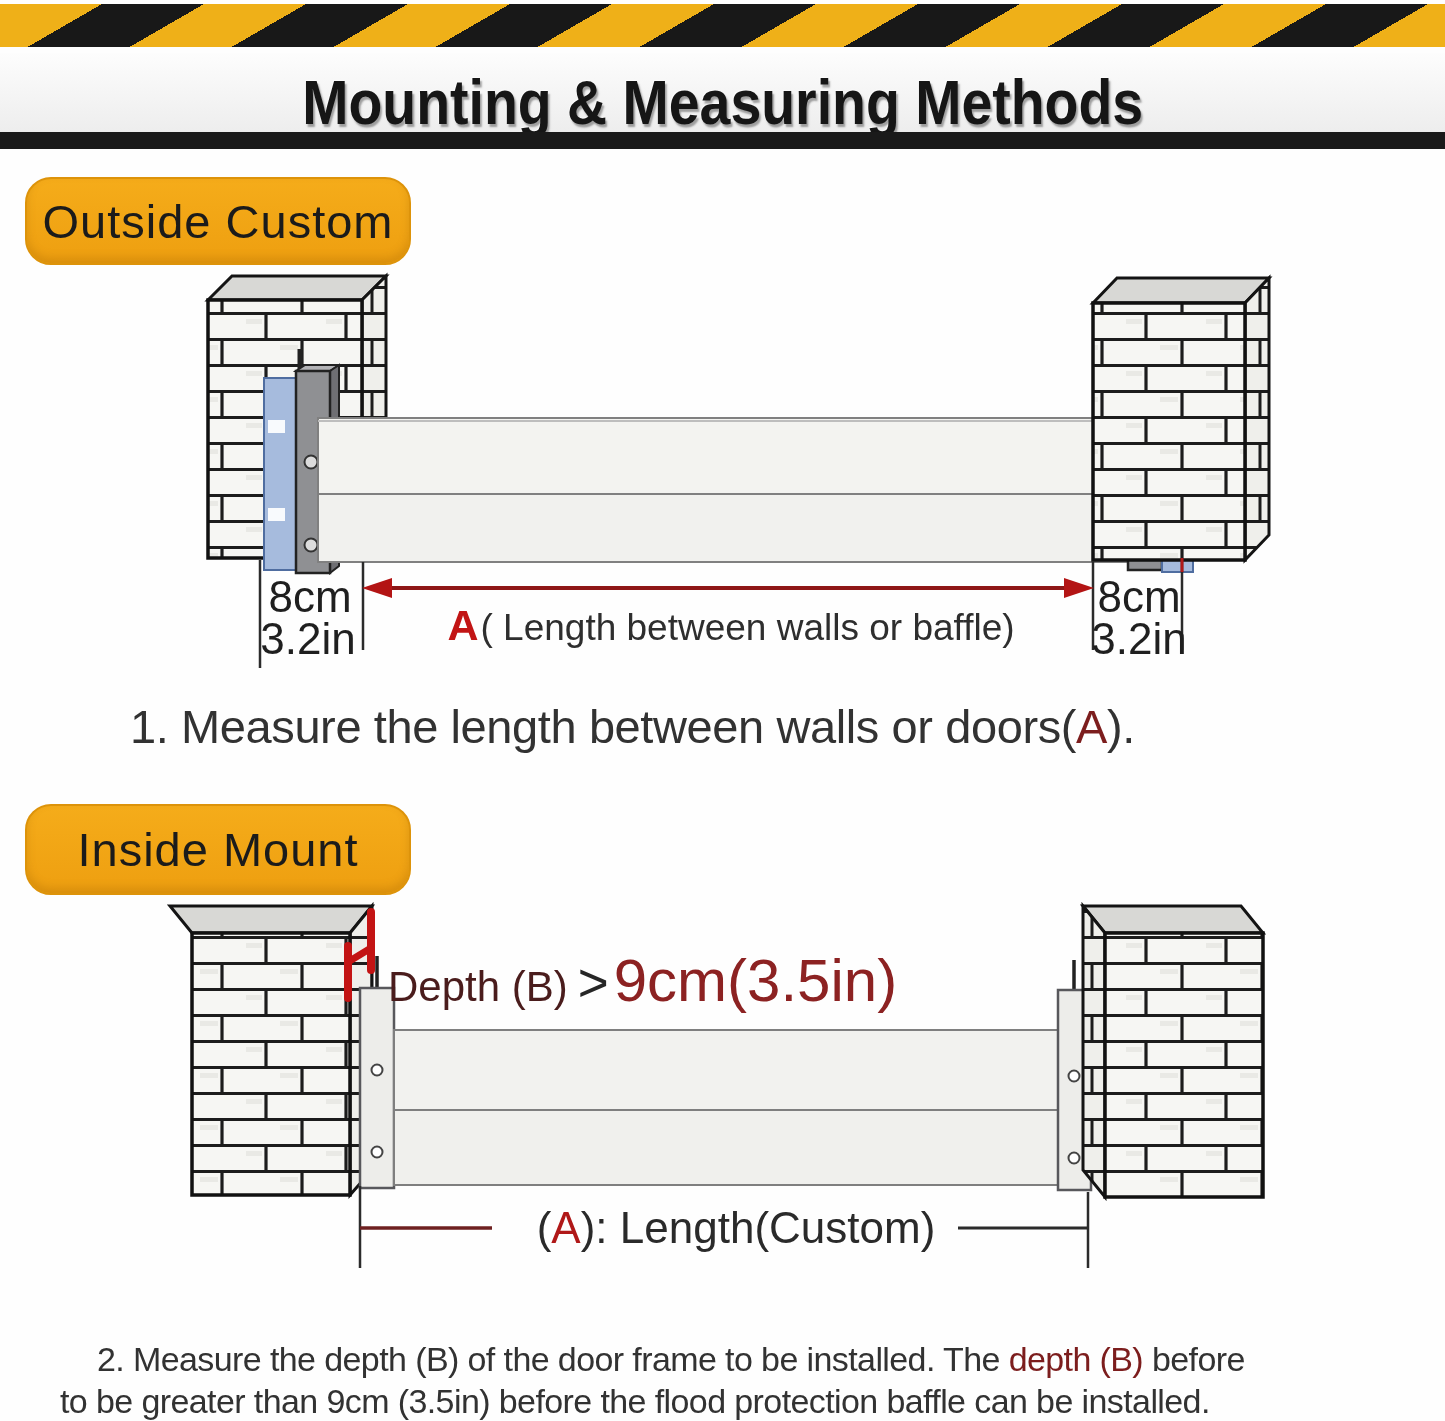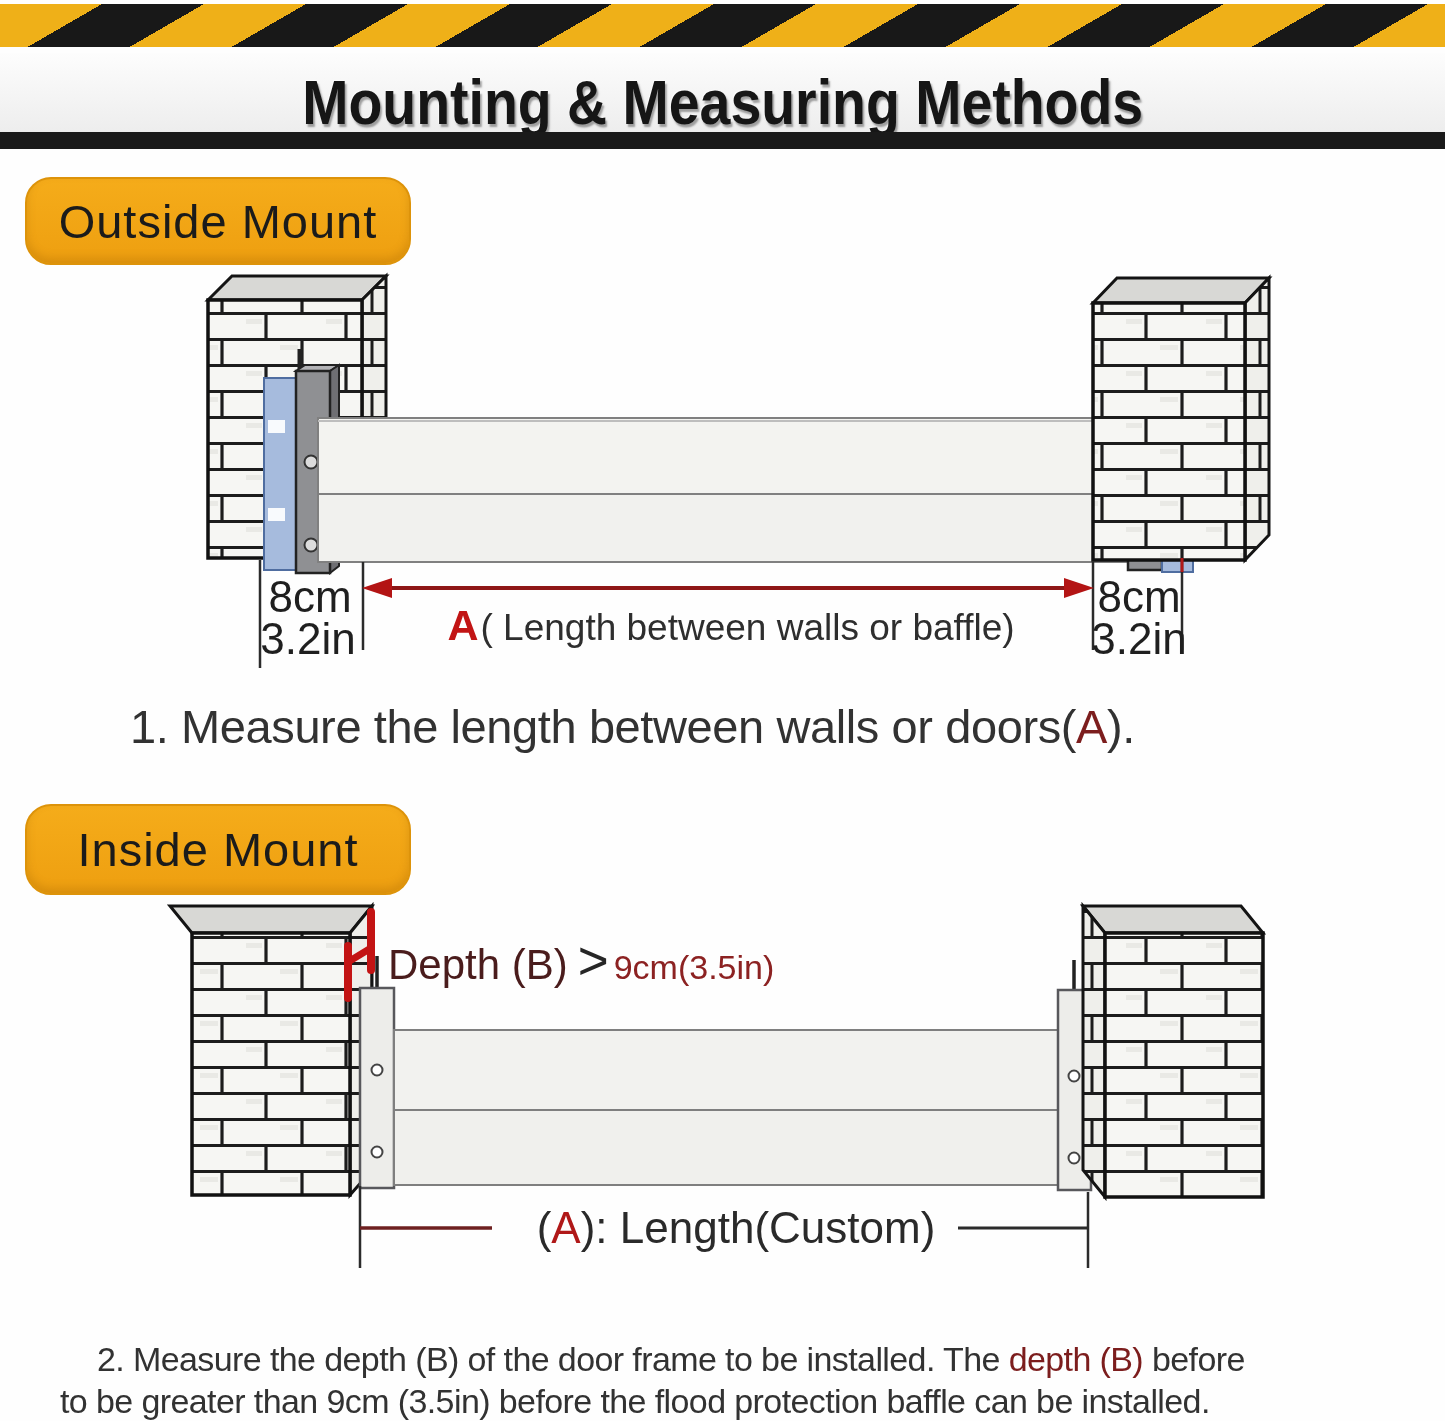--- a/index.html
+++ b/index.html
@@ -47,39 +47,39 @@
   .o-32r{left:1091px;top:615px;width:96px;}
   .instr{font-size:47px;color:#323232;letter-spacing:-0.4px;}
   .o-i1{left:130px;top:702px;}
   .o-i2{left:130px;top:752px;}
   .maroon{color:#7C1D1D;}
   .dred{color:#8C2222;}
   .redA{color:#B01818;}
   .i-depth{left:388px;top:918px;display:flex;align-items:baseline;}
   .i-depth .dl{font-size:42px;color:#4A1C1C;}
   .i-depth .gt{font-size:53px;color:#262626;margin:0 5px 0 10px;}
-  .i-depth .dv{font-size:34px;color:#8C2222;margin-top:31px;}
+  .i-depth .dv{font-size:60px;color:#8C2222;margin-top:31px;}
   .i-len{left:506px;top:1204px;width:460px;text-align:center;font-size:44px;color:#2a2a2a;}
   .i-i1{left:92px;top:1284px;}
   .i-i2{left:97px;top:1341px;font-size:34px;letter-spacing:-0.6px;}
   .i-i3{left:60px;top:1383px;font-size:34px;letter-spacing:-0.6px;}
 </style>
 </head>
 <body>
 
 <div class="page">
 
   <div class="hazard"></div>
   <div class="title-band">
     <h1>Mounting &amp; Measuring Methods</h1>
   </div>
   <div class="black-bar"></div>
 
   <div class="badge badge-outside">
-    <span>Outside Mount</span>
+    <span>Outside Custom</span>
   </div>
   <div class="badge badge-inside">
     <span>Inside Mount</span>
   </div>
 
   <svg class="art" viewBox="0 0 1445 1421">
     <defs>
       <pattern id="brick" patternUnits="userSpaceOnUse" width="80" height="52">
         <rect width="80" height="52" fill="#F6F6F3"></rect>
         <g stroke="#1c1c1c" stroke-width="3.2">

